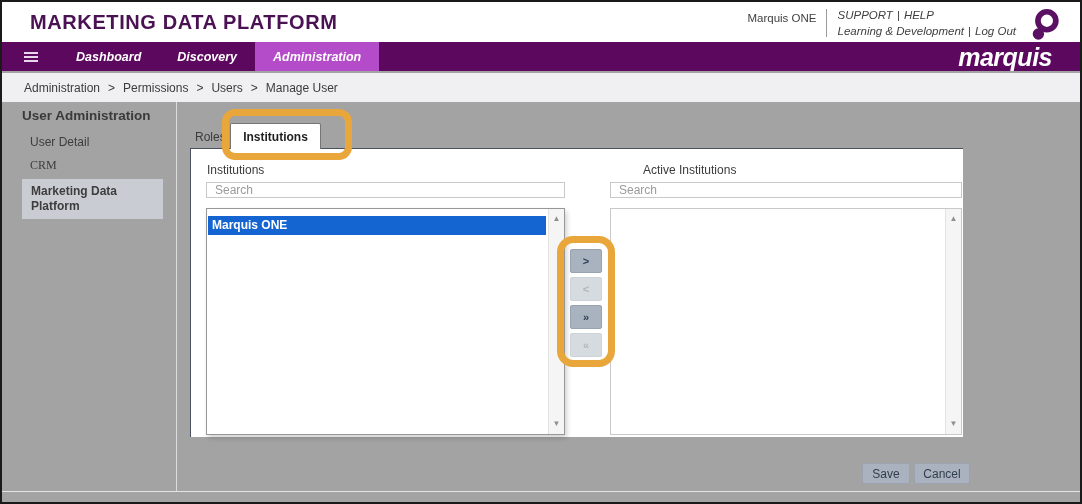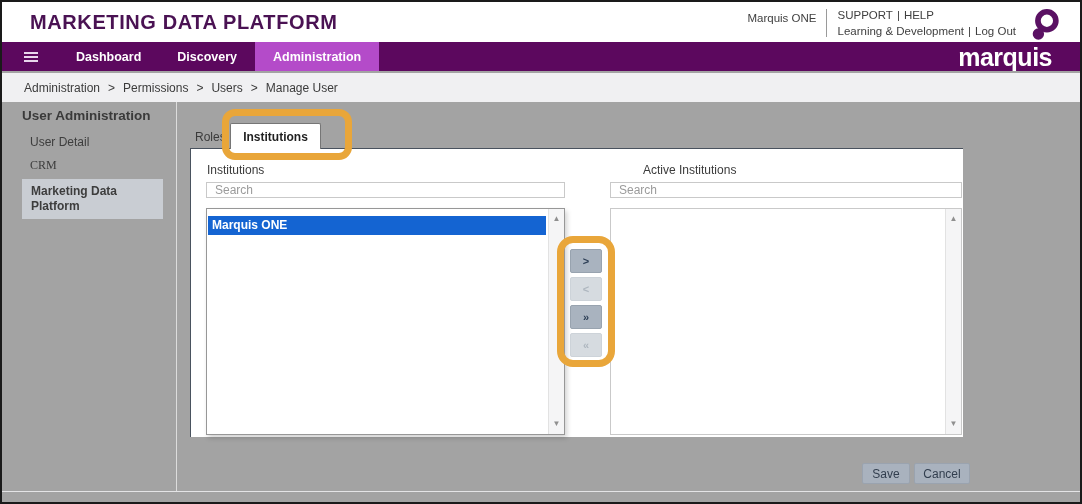--- a/index.html
+++ b/index.html
@@ -6,26 +6,26 @@
   body { background:#ffffff; font-family:"Liberation Sans", sans-serif; }
   .page { position:relative; width:1082px; height:504px; border:2px solid #1a1a1a; background:#a3a3a3; overflow:hidden; }
 
   
   .topbar { position:absolute; left:0; top:0; width:100%; height:40px; background:#fff; }
   .app-title { position:absolute; left:28px; top:9px; font-size:20px; font-weight:bold; letter-spacing:0.6px; color:#4a1253; }
   .top-right { position:absolute; right:18px; top:5px; display:flex; align-items:flex-start; }
   .account { font-size:11.5px; color:#3f3f3f; margin-top:5px; margin-right:10px; }
   .vdiv { width:1px; height:28px; background:#9a9a9a; margin:2px 10px 0 0; }
   .links-col { font-size:11.5px; color:#3f3f3f; line-height:16px; margin-right:12px; }
-  .links-col span[data-interactable="true"] { cursor:pointer; }
+  .links-col span[data-interactable="true"] { cursor:pointer;font-style:italic; }
   .pipe { margin:0 4px; }
   .qlogo { width:34px; height:36px; margin-top:0; }
 
   
-  .navbar { position:absolute; left:0; top:40px; width:100%; height:29px; background:#5c085e; display:flex; align-items:stretch; }
+  .navbar { position:absolute; left:0; top:40px; width:100%; height:29px; background:#5c085e; display:flex; align-items:stretch;font-style:italic; }
   .hamburger { align-self:center; margin-left:22px; margin-right:20px; display:flex; flex-direction:column; gap:2px; cursor:pointer; }
   .hamburger i { display:block; width:14px; height:2px; background:#e9d6ec; }
   .nav-item { color:#fff; font-weight:bold; font-size:12.5px; padding:0 18px; display:flex; align-items:center; cursor:pointer; }
   .nav-item.active { background:#b44bc9; }
   .nav-logo { position:absolute; right:28px; top:0; height:31px; line-height:30px; font-size:25px; font-weight:bold; color:#fff; letter-spacing:-0.5px; }
 
   
   .breadcrumb { position:absolute; left:0; top:71px; width:100%; height:29px; background:#f0f0f2; display:flex; align-items:center; padding-left:22px; font-size:12px; color:#3b3b3b; }
   .breadcrumb span { margin-right:8px; }
   .breadcrumb .crumb[data-interactable="true"] { cursor:pointer; }

